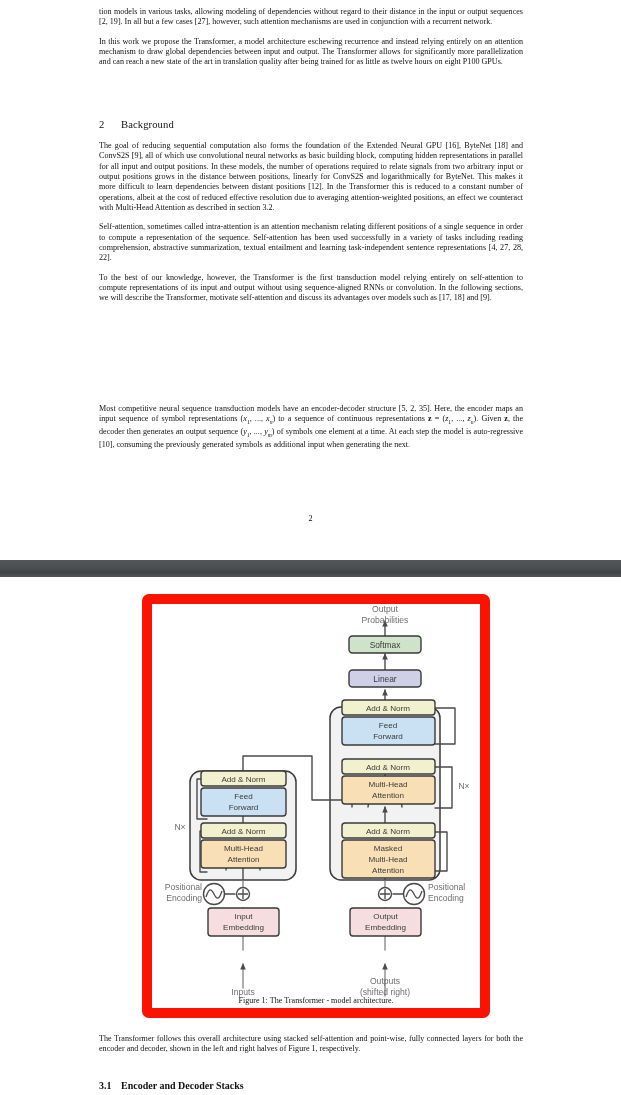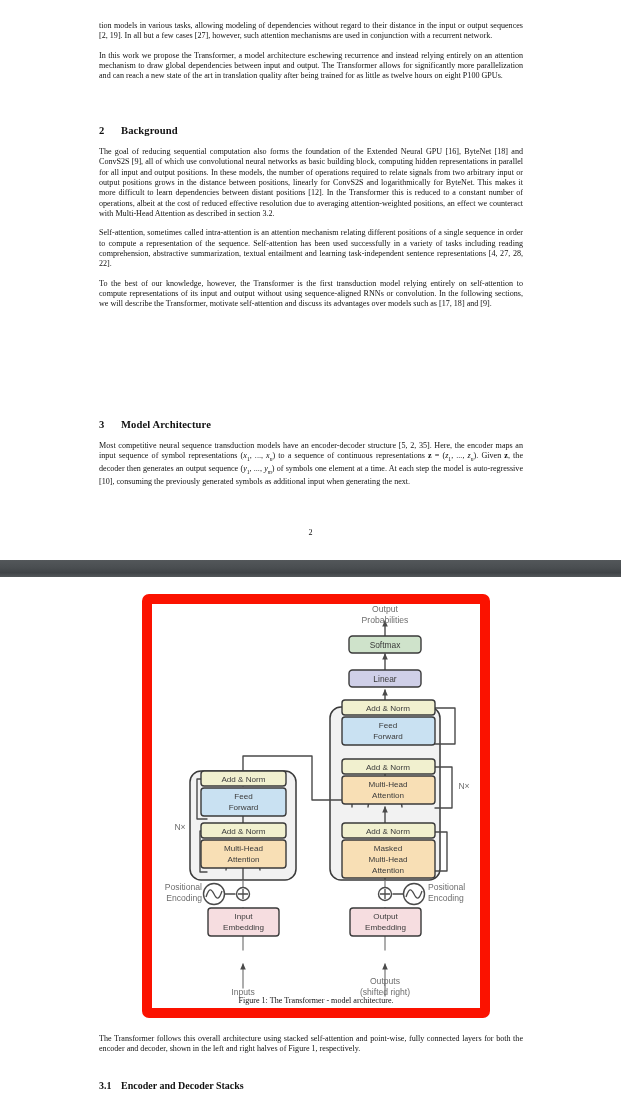--- a/index.html
+++ b/index.html
@@ -14,43 +14,43 @@
     font-family: "Liberation Serif", "DejaVu Serif", serif;
     color: #111;
   }
 
   
   .page {
     position: absolute;
     left: 0; right: 0;
     background: #fff;
   }
-  #page-top { top: 18px; height: 444px; }
+  #page-top { top: 4px; height: 444px; }
   #page-bottom { top: 577px; height: 518px; }
 
   .col {
     position: absolute;
     left: 99px;
     width: 424px;
   }
 
   p.body-text {
     margin: 0 0 9px 0;
     font-size: 8.1px;
     line-height: 10.35px;
     text-align: justify;
     text-justify: inter-word;
     hyphens: none;
   }
   p.body-text.nogap { margin-bottom: 12px; }
 
   h2.section {
-    margin: 0 0 10px 0;
+    margin: 8px 0 10px 0;
     font-size: 10.6px;
-    font-weight: bold;
+    font-weight: normal;
     line-height: 13px;
     letter-spacing: 0.1px;
   }
   h2.section .num { display: inline-block; width: 22px; }
 
   h3.subsection {
     margin: 0;
     font-size: 10px;
     font-weight: bold;
     line-height: 11px;
@@ -130,23 +130,20 @@
   <div class="col" style="top:106px;">
     <h2 class="section">
       <span class="num">2</span><span>Background</span>
     </h2>
     <p class="body-text">The goal of reducing sequential computation also forms the foundation of the Extended Neural GPU [16], ByteNet [18] and ConvS2S [9], all of which use convolutional neural networks as basic building block, computing hidden representations in parallel for all input and output positions. In these models, the number of operations required to relate signals from two arbitrary input or output positions grows in the distance between positions, linearly for ConvS2S and logarithmically for ByteNet. This makes it more difficult to learn dependencies between distant positions [12]. In the Transformer this is reduced to a constant number of operations, albeit at the cost of reduced effective resolution due to averaging attention-weighted positions, an effect we counteract with Multi-Head Attention as described in section 3.2.</p>
     <p class="body-text">Self-attention, sometimes called intra-attention is an attention mechanism relating different positions of a single sequence in order to compute a representation of the sequence. Self-attention has been used successfully in a variety of tasks including reading comprehension, abstractive summarization, textual entailment and learning task-independent sentence representations [4, 27, 28, 22].</p>
     <p class="body-text">To the best of our knowledge, however, the Transformer is the first transduction model relying entirely on self-attention to compute representations of its input and output without using sequence-aligned RNNs or convolution. In the following sections, we will describe the Transformer, motivate self-attention and discuss its advantages over models such as [17, 18] and [9].</p>
   </div>
 
   <div class="col" style="top:400px;">
-    <h2 class="section">
-      <span class="num">3</span><span>Model Architecture</span>
-    </h2>
     <p class="body-text">Most competitive neural sequence transduction models have an encoder-decoder structure [5, 2, 35]. Here, the encoder maps an input sequence of symbol representations (<i>x</i><sub>1</sub>, ..., <i>x</i><sub><i>n</i></sub>) to a sequence of continuous representations <b>z</b> = (<i>z</i><sub>1</sub>, ..., <i>z</i><sub><i>n</i></sub>). Given <b>z</b>, the decoder then generates an output sequence (<i>y</i><sub>1</sub>, ..., <i>y</i><sub><i>m</i></sub>) of symbols one element at a time. At each step the model is auto-regressive [10], consuming the previously generated symbols as additional input when generating the next.</p>
   </div>
 
   <div class="pageno" style="top:510px;">2</div>
 </div>
 
 <div class="page-gap"></div>
 
 <div class="page" id="page-bottom"></div>
 

